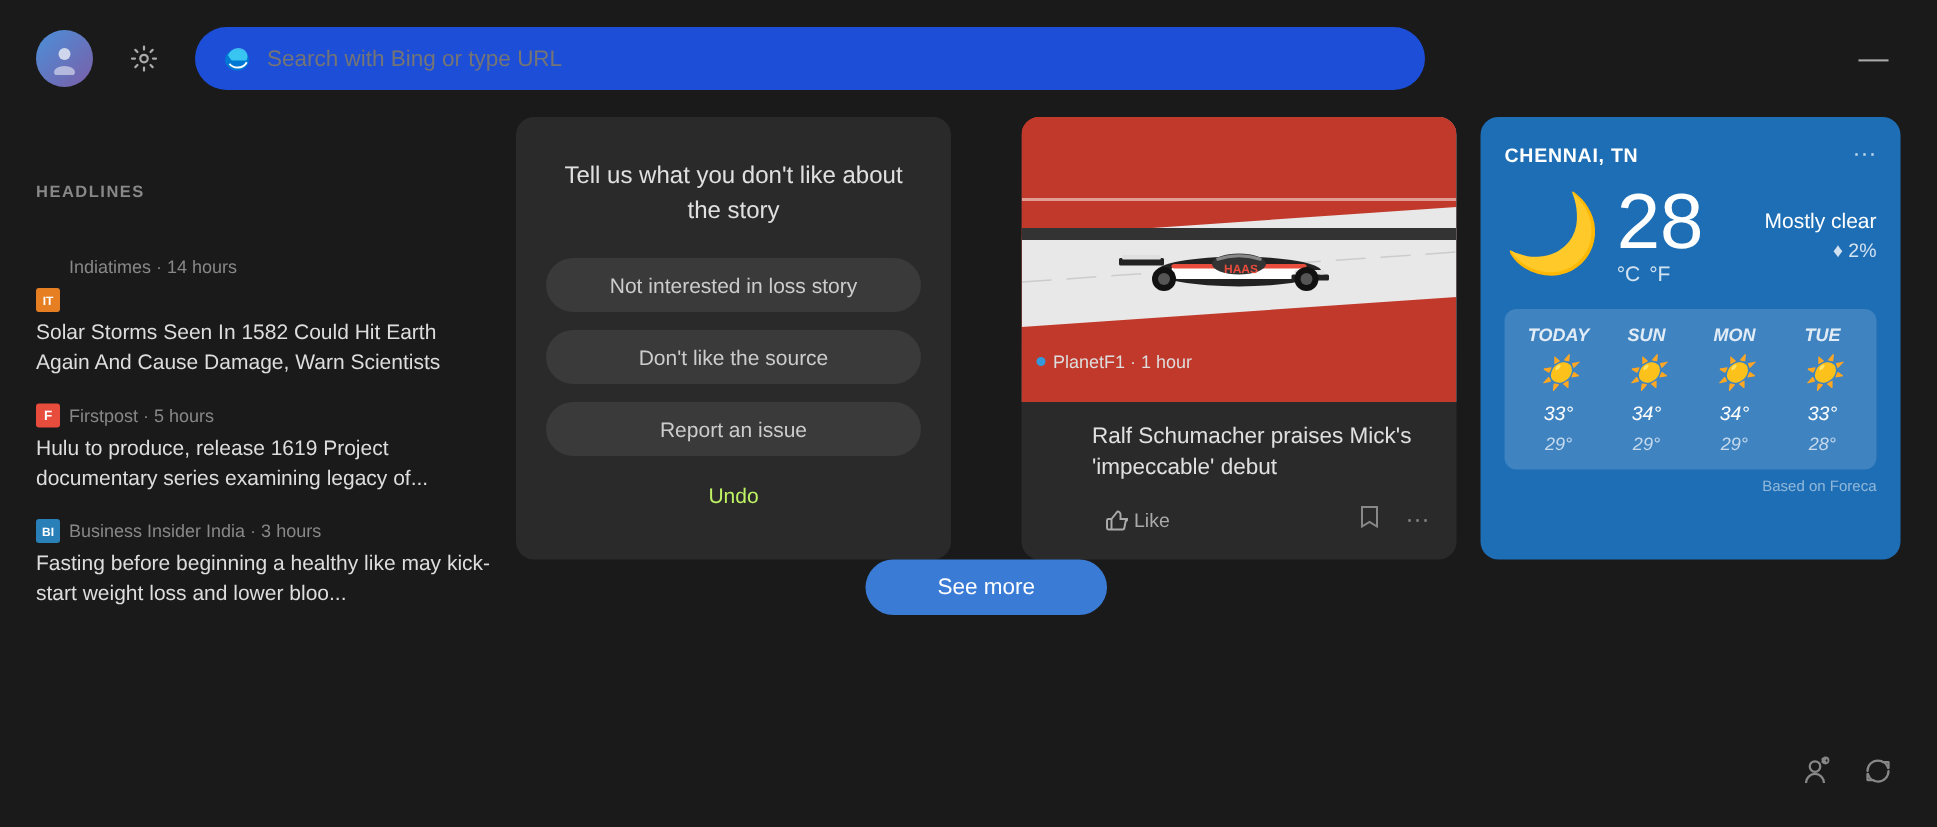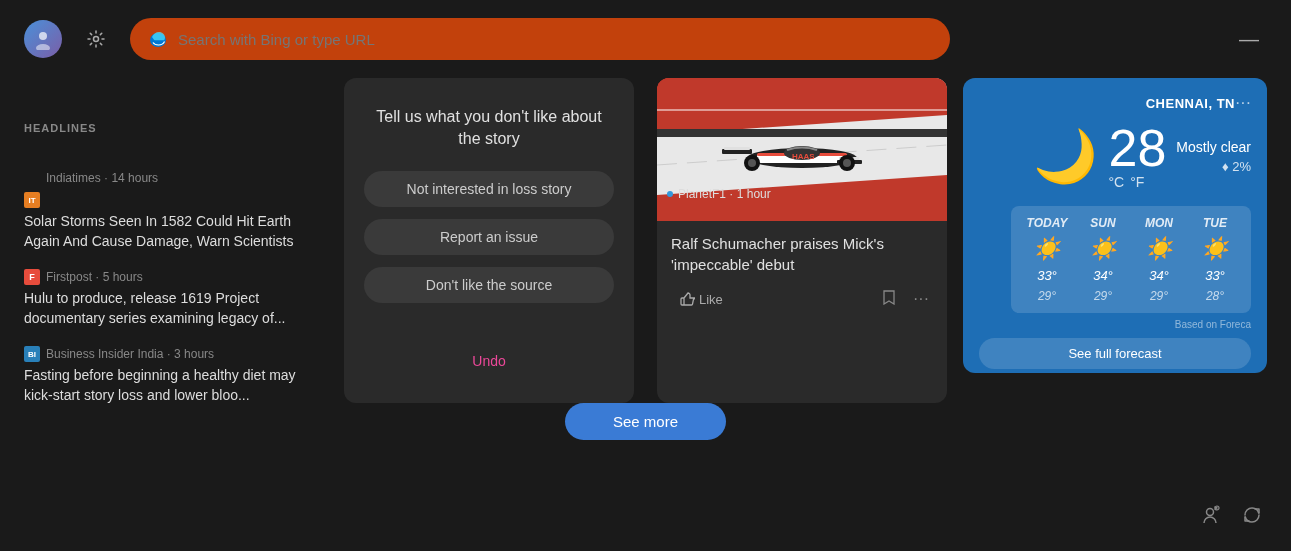--- a/index.html
+++ b/index.html
@@ -33,21 +33,21 @@
       border-radius: 50%;
       background: transparent;
       border: none;
       cursor: pointer;
       display: flex; align-items: center; justify-content: center;
       color: #aaa;
       font-size: 18px;
     }
     .search-bar {
       flex: 1;
-      background: #c2410c;
+      background: #1d4ed8;
       border-radius: 24px;
       display: flex;
       align-items: center;
       padding: 0 18px;
       height: 42px;
       gap: 10px;
       max-width: 820px;
       justify-content: space-between;
     }
     .search-bar input {
@@ -171,40 +171,39 @@
       border-radius: 20px;
       color: #ccc;
       font-size: 14px;
       padding: 10px 16px;
       cursor: pointer;
       text-align: center;
     }
     .undo-btn {
       background: transparent;
       border: none;
-      color: #ec4899;
+      color: #bef264;
       font-size: 14px;
       cursor: pointer;
       padding: 6px;
-      margin-top: 32px;
     }
 
     
     .news-card {
       background: #2a2a2a;
       border-radius: 12px;
       width: 290px;
       flex-shrink: 0;
       overflow: hidden;
       display: flex;
       flex-direction: column;
     }
     .news-card-image {
       width: 100%;
-      height: 143px;
+      height: 190px;
       background: linear-gradient(135deg, #c0392b 0%, #e74c3c 30%, #ecf0f1 60%, #bdc3c7 100%);
       position: relative;
       overflow: hidden;
     }
     .news-source-badge {
       position: absolute;
       bottom: 20px;
       left: 10px;
       display: flex;
       align-items: center;
@@ -213,20 +212,21 @@
       color: #ddd;
     }
     .source-dot {
       width: 6px; height: 6px;
       background: #3498db;
       border-radius: 50%;
     }
     .news-card-body {
       padding: 12px 14px;
       flex: 1;
+      margin-left: 33px;
     }
     .news-card-title {
       font-size: 15px;
       font-weight: 500;
       color: #e0e0e0;
       line-height: 1.4;
       margin-bottom: 10px;
     }
     .news-card-actions {
       display: flex;
@@ -272,30 +272,29 @@
       border-radius: 24px;
       color: #fff;
       font-size: 15px;
       padding: 10px 48px;
       cursor: pointer;
       font-weight: 400;
     }
 
     
     .weather-panel {
-      width: 304px;
+      width: 280px;
       flex-shrink: 0;
       background: #1e6eb5;
       border-radius: 12px;
       padding: 16px;
       height: 295px;
       display: flex;
       flex-direction: column;
       position: relative;
-      align-items: flex-end;
     }
     .weather-header {
       display: flex;
       justify-content: space-between;
       align-items: center;
       margin-bottom: 10px;
     }
     .weather-city {
       font-size: 13px;
       font-weight: 600;
@@ -478,32 +477,32 @@
       <div class="headline-title">Hulu to produce, release 1619 Project documentary series examining legacy of...</div>
     </div>
 
     <div class="headline-item">
       <div class="headline-meta">
         <div class="headline-source-icon bi">BI</div>
         <span class="headline-meta-text">
           <span>Business Insider India</span> · <span>3 hours</span>
         </span>
       </div>
-      <div class="headline-title">Fasting before beginning a healthy diet may kick-start story loss and lower bloo...</div>
+      <div class="headline-title">Fasting before beginning a healthy like may kick-start weight loss and lower bloo...</div>
     </div>
   </div>
 
   <div class="center-area">
     <div class="cards-row">
 
       <div class="feedback-card">
         <div class="feedback-title">Tell us what you don't like about the story</div>
         <button class="feedback-btn">Not interested in loss story</button>
+        <button class="feedback-btn">Don't like the source</button>
         <button class="feedback-btn">Report an issue</button>
-        <button class="feedback-btn">Don't like the source</button>
         <button class="undo-btn">Undo</button>
       </div>
 
       <div class="news-card">
         <div class="news-card-image">
 
           <div class="f1-car-container">
             <svg width="290" height="190" viewBox="0 0 290 190" xmlns="http://www.w3.org/2000/svg">
 
               <rect width="290" height="190" fill="#c0392b"></rect>
@@ -619,21 +618,20 @@
       </div>
       <div class="forecast-day">
         <span class="forecast-label">TUE</span>
         <span class="forecast-icon">☀️</span>
         <span class="forecast-high">33°</span>
         <span class="forecast-low">28°</span>
       </div>
     </div>
 
     <div class="weather-attribution">Based on Foreca</div>
-    <button class="see-full-forecast-btn">See full forecast</button>
   </div>
 
 </div>
 
 <div class="bottom-icons">
   <button class="bottom-icon-btn">
     <svg width="22" height="22" viewBox="0 0 22 22" fill="none">
       <circle cx="11" cy="8" r="3.5" stroke="#888" stroke-width="1.5"></circle>
       <path d="M5 19c0-3.3 2.7-6 6-6s6 2.7 6 6" stroke="#888" stroke-width="1.5" fill="none"></path>
       <path d="M16 5l2-2M18 5l-2-2" stroke="#888" stroke-width="1.5" stroke-linecap="round"></path>

